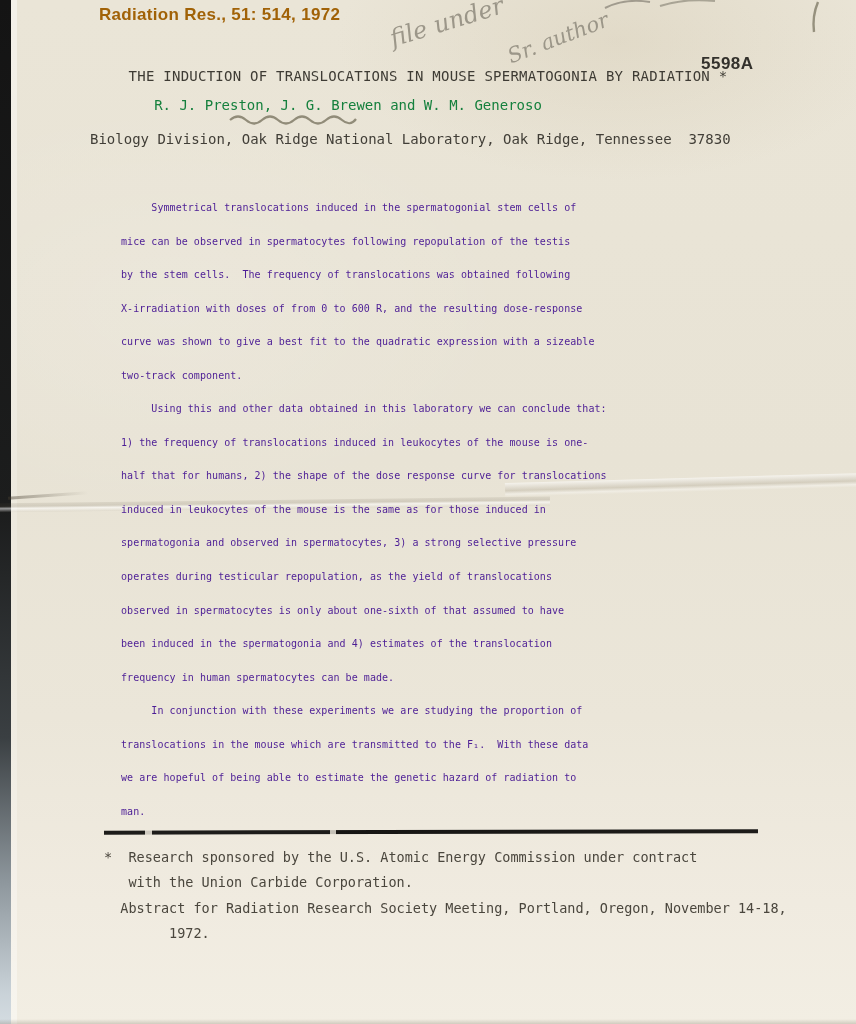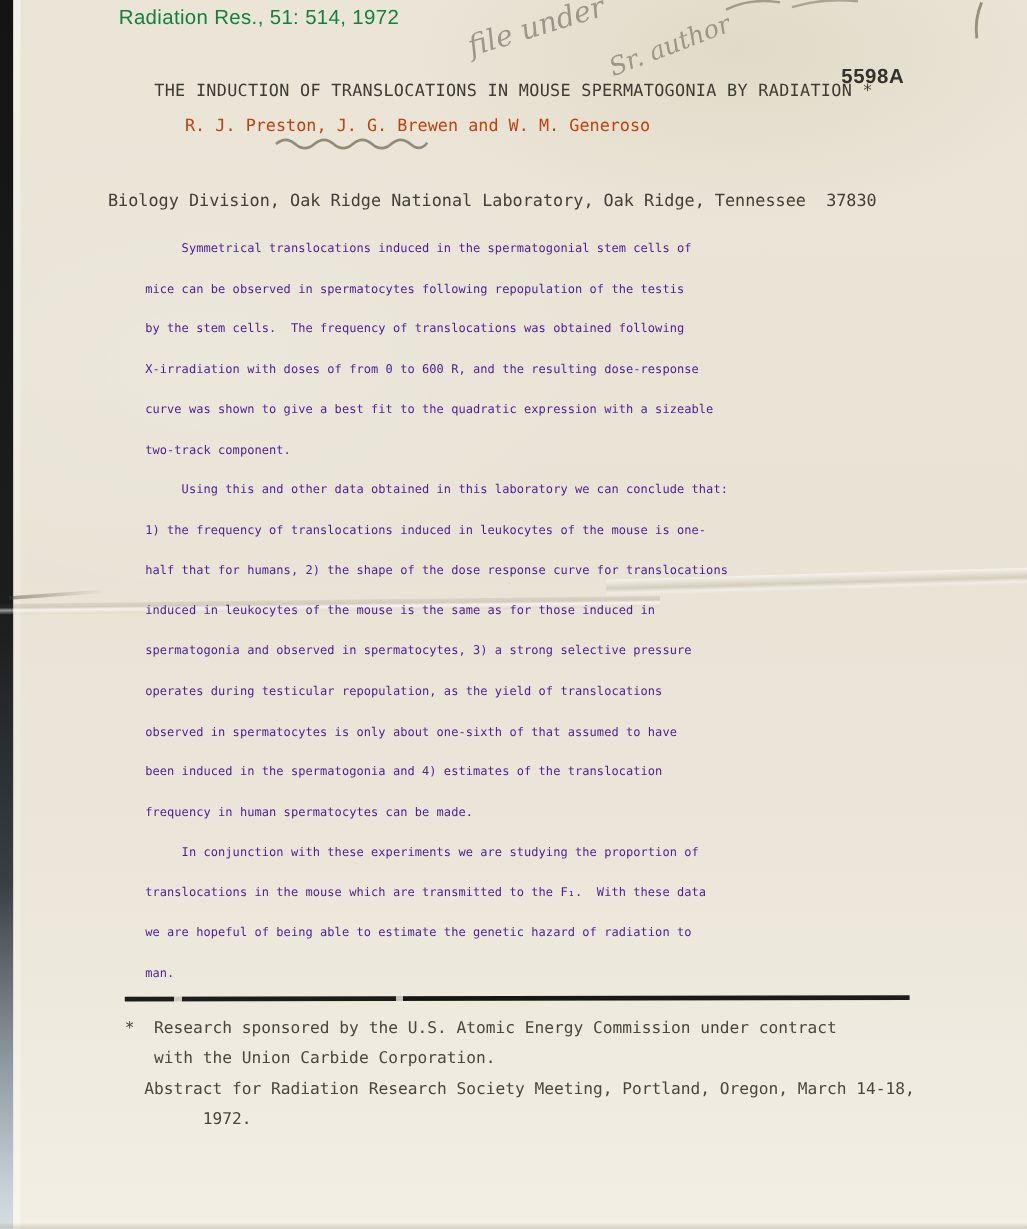--- a/index.html
+++ b/index.html
@@ -40,45 +40,45 @@
     background:linear-gradient(180deg,rgba(255,255,255,0.55) 0%,rgba(120,108,85,0.18) 55%,rgba(255,255,255,0.35) 80%,transparent 100%);
   }
   .crease-left-notch{
     position:absolute;left:8px;top:494px;width:80px;height:3px;
     transform:rotate(-4deg);
     background:linear-gradient(90deg,rgba(70,62,48,0.45),rgba(70,62,48,0.12) 70%,transparent);
   }
   
   .stamp{
     position:absolute;left:99px;top:5px;
-    font-family:"Liberation Sans",sans-serif;font-size:17px;font-weight:400;
-    color:#15803d;letter-spacing:0.3px;
+    font-family:"Liberation Sans",sans-serif;font-size:17px;font-weight:700;
+    color:#a16207;letter-spacing:0.3px;
   }
   .docnum{
     position:absolute;left:701px;top:6px;
     font-family:"Liberation Sans",sans-serif;font-size:17px;font-weight:600;
     color:#33312c;letter-spacing:0.5px;margin-top:48px;
   }
   .pencil{
     position:absolute;color:#8f8a7d;opacity:0.85;
     font-family:"DejaVu Serif",serif;font-style:italic;
   }
   .pencil-1{left:388px;top:8px;font-size:24px;transform:rotate(-17deg);}
   .pencil-2{left:505px;top:26px;font-size:21px;transform:rotate(-21deg);}
   .title{
     position:absolute;left:0;top:56px;width:856px;text-align:center;
     font-size:14px;color:#3e3b34;letter-spacing:0.25px;white-space:pre;margin-top:12px;
   }
   .authors{
     position:absolute;left:0;top:97px;width:696px;text-align:center;
-    font-size:14px;color:#c2410c;white-space:pre;
+    font-size:14px;color:#15803d;white-space:pre;
   }
   .affiliation{
     position:absolute;left:90px;top:131px;
-    font-size:14px;color:#413e37;white-space:pre;margin-top:29px;
+    font-size:14px;color:#413e37;white-space:pre;
   }
   .abstract{
     position:absolute;left:90px;top:191px;width:720px;
     font-size:10px;line-height:33.55px;color:#4c1d95;white-space:pre;
     letter-spacing:0.05px;
     margin-left:31px;
   }
   .rule{
     position:absolute;left:104px;top:830px;width:654px;height:4px;
     transform:rotate(-0.12deg);
@@ -144,14 +144,14 @@
 frequency in human spermatocytes can be made.
      In conjunction with these experiments we are studying the proportion of
 translocations in the mouse which are transmitted to the F₁.  With these data
 we are hopeful of being able to estimate the genetic hazard of radiation to
 man.</div>
 
 <div class="rule"></div>
 
 <div class="footnote">*  Research sponsored by the U.S. Atomic Energy Commission under contract
    with the Union Carbide Corporation.
-  Abstract for Radiation Research Society Meeting, Portland, Oregon, March 14-18,
+  Abstract for Radiation Research Society Meeting, Portland, Oregon, November 14-18,
         1972.</div>
 
 </body></html>

